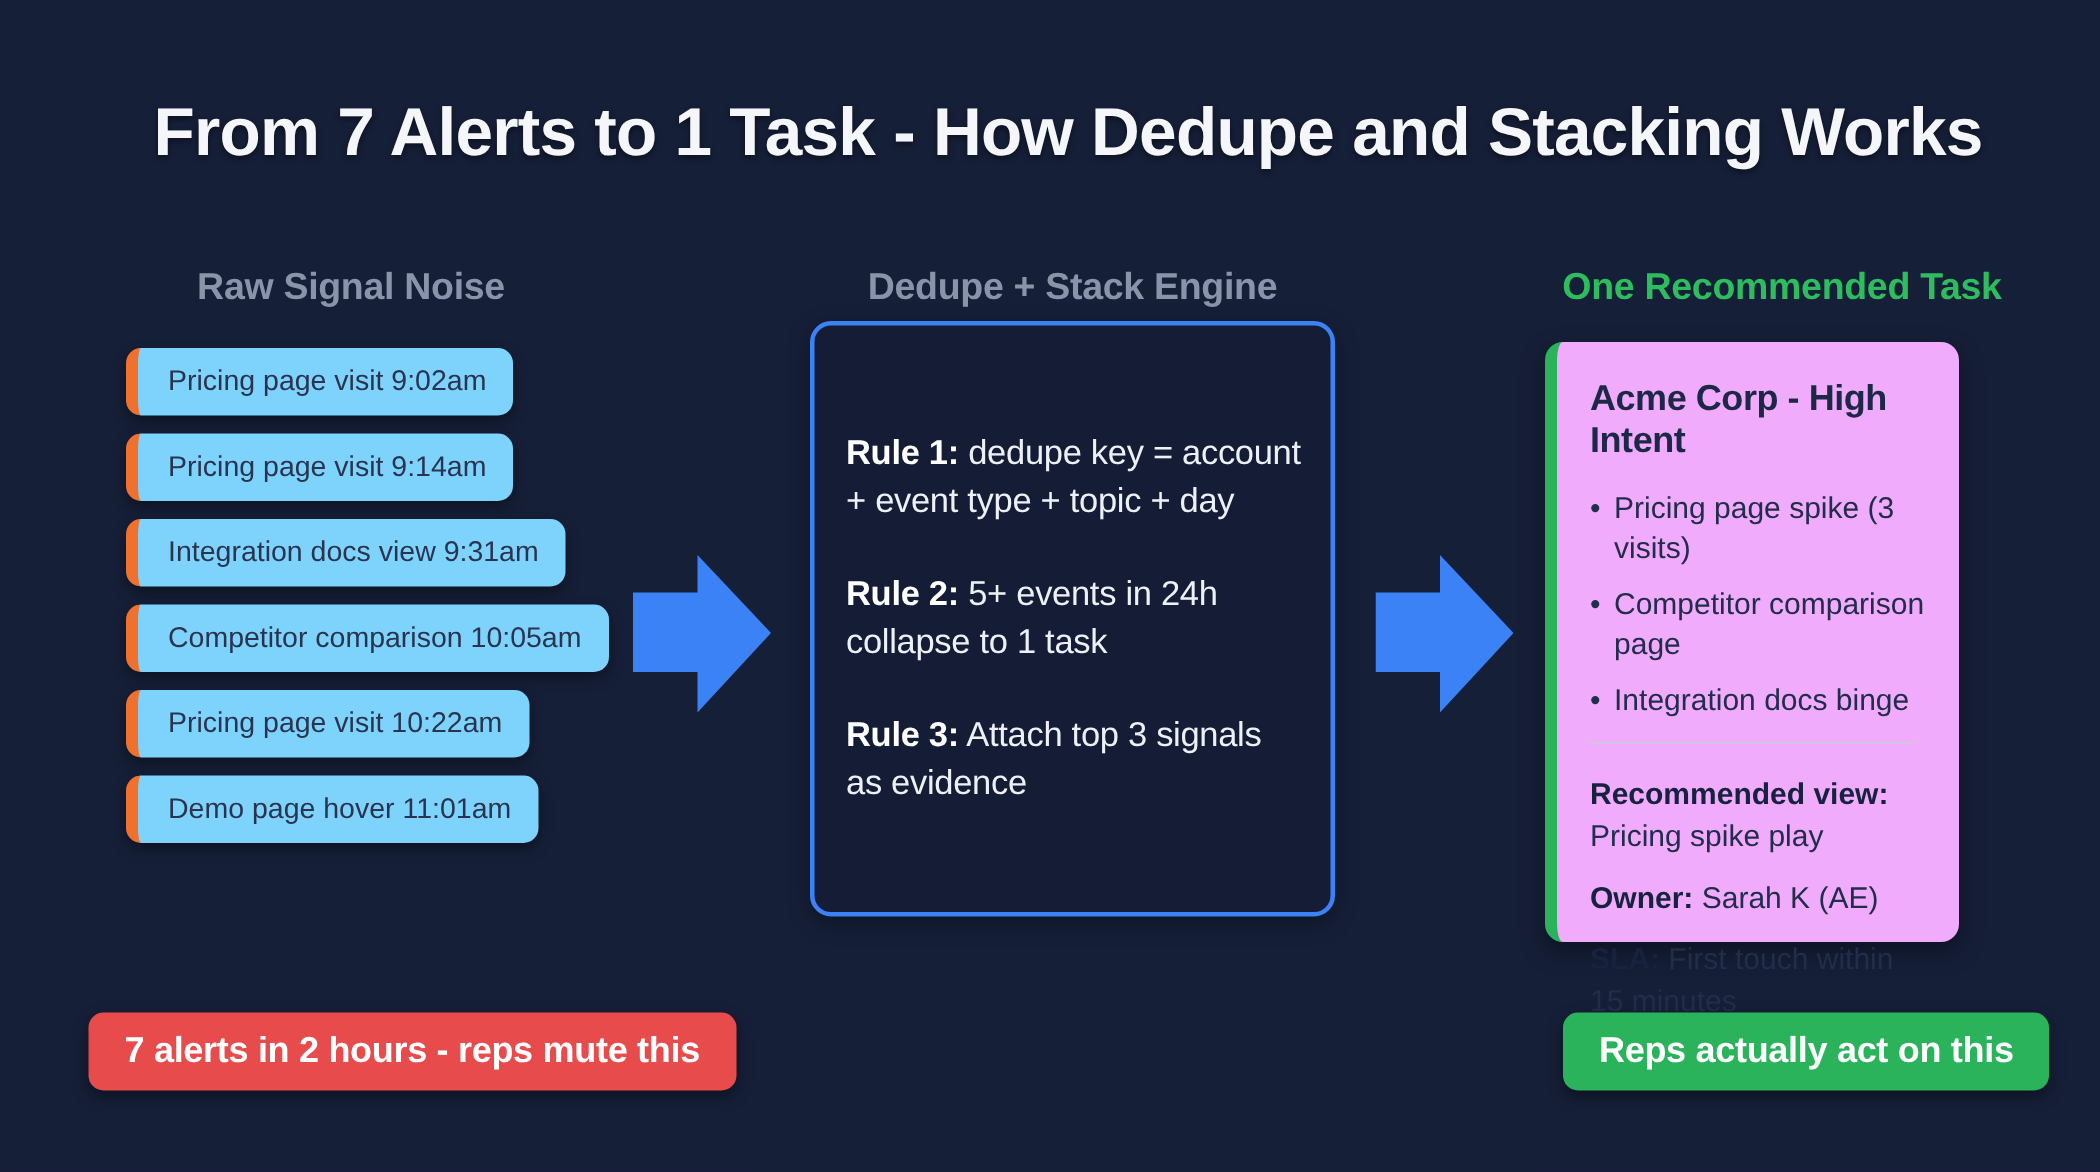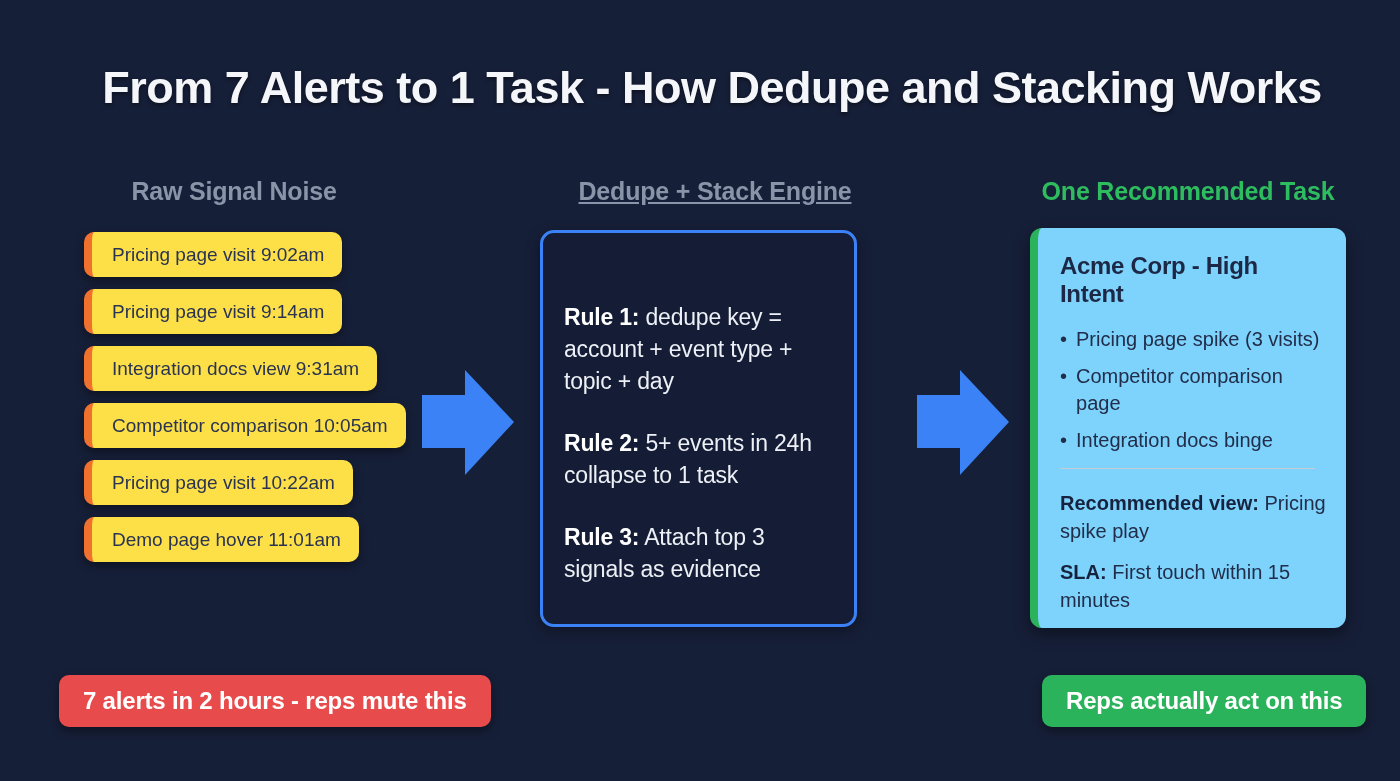--- a/index.html
+++ b/index.html
@@ -26,62 +26,62 @@
     letter-spacing:-0.5px;
     text-shadow:0 2px 4px rgba(0,0,0,0.45);
   }
 
   
   .col-header{
     position:absolute;top:177px;font-size:25px;font-weight:700;
     text-align:center;color:var(--heading-gray);letter-spacing:-0.2px;
   }
   .col-header.raw{left:72px;width:300px;}
-  .col-header.engine{left:528px;width:350px;text-decoration:underline;}
+  .col-header.engine{left:528px;width:350px;}
   .col-header.task{left:1018px;width:316px;color:#2ebd5e;}
 
   
   .chip-stack{
     position:absolute;left:72px;top:232px;
     display:flex;flex-direction:column;gap:12px;align-items:flex-start;
   }
   .chip{
-    background:#fde047;
+    background:#7dd3fc;
     border-left:8px solid var(--accent-orange);
     border-radius:10px;
     padding:12px 18px 12px 20px;
     font-size:19px;line-height:21px;color:#2a3450;
     box-shadow:0 4px 9px rgba(0,0,0,0.38);
     white-space:nowrap;
   }
 
   
   .engine-box{
-    position:absolute;left:528px;top:230px;width:317px;height:397px;
+    position:absolute;left:528px;top:214px;width:350px;height:397px;
     border:3px solid var(--accent-blue);
     border-radius:14px;
     background:#141d35;
     padding:68px 16px 0 21px;
     box-shadow:0 4px 14px rgba(0,0,0,0.35);
   }
   .rule{
     font-size:23px;line-height:32px;color:#edf0f6;
     margin-bottom:30px;letter-spacing:-0.2px;
   }
   .rule b{color:#ffffff;font-weight:700;}
 
   
   .flow-arrow{position:absolute;top:370px;width:92px;height:105px;}
   .flow-arrow.first{left:410px;}
   .flow-arrow.second{left:905px;}
 
   
   .task-card{
-    position:absolute;left:1018px;top:228px;width:316px;height:400px;
-    background:#7dd3fc;
+    position:absolute;left:1018px;top:228px;width:276px;height:400px;
+    background:#f0abfc;
     border-left:8px solid var(--accent-green);
     border-radius:12px;
     padding:24px 20px 20px 22px;
     box-shadow:0 6px 16px rgba(0,0,0,0.42);
   }
   .card-title{
     font-size:24px;font-weight:700;color:#1c2845;
     letter-spacing:-0.3px;margin-bottom:18px;
   }
   .card-bullets{list-style:none;}
@@ -158,19 +158,20 @@
           <span class="bullet-dot">•</span>
           <span>Competitor comparison page</span>
         </li>
       <li>
           <span class="bullet-dot">•</span>
           <span>Integration docs binge</span>
         </li>
     </ul>
     <hr class="card-divider">
     <p class="card-field"><b>Recommended view:</b><span> Pricing spike play</span></p>
+    <p class="card-field"><b>Owner:</b><span> Sarah K (AE)</span></p>
     <p class="card-field"><b>SLA:</b><span> First touch within 15 minutes</span></p>
   </div>
 
   <div class="verdict negative">7 alerts in 2 hours - reps mute this</div>
   <div class="verdict positive">Reps actually act on this</div>
 
 </div>
 
 </body></html>

